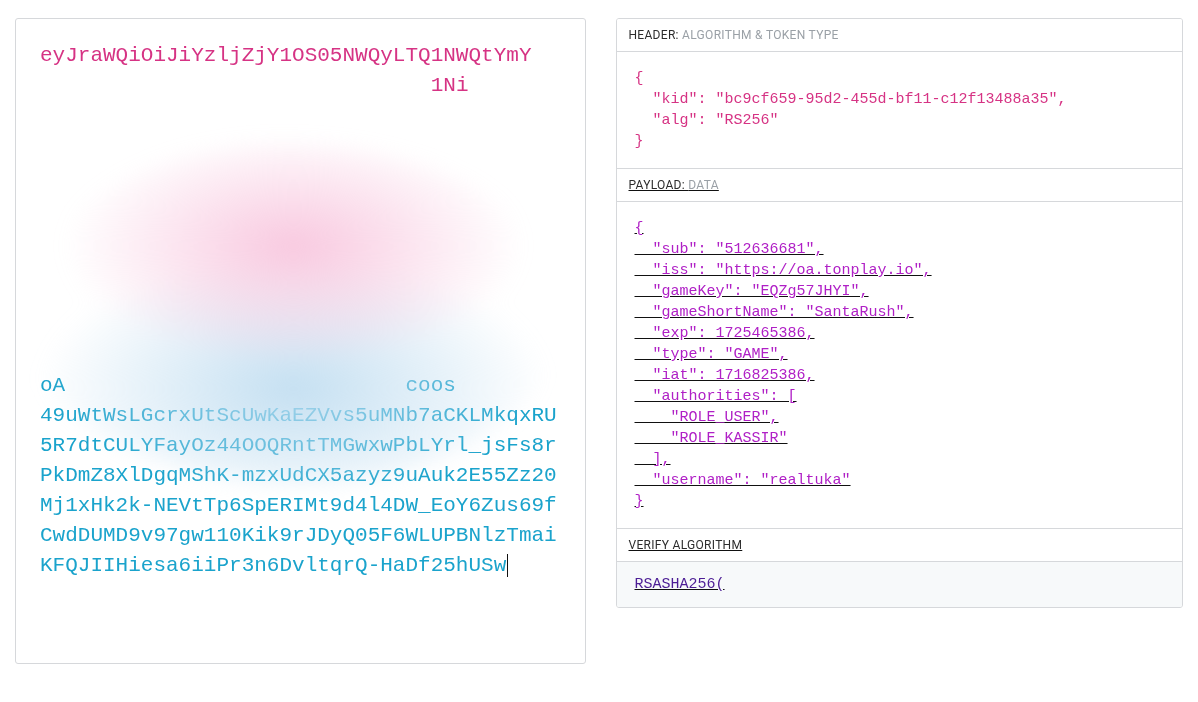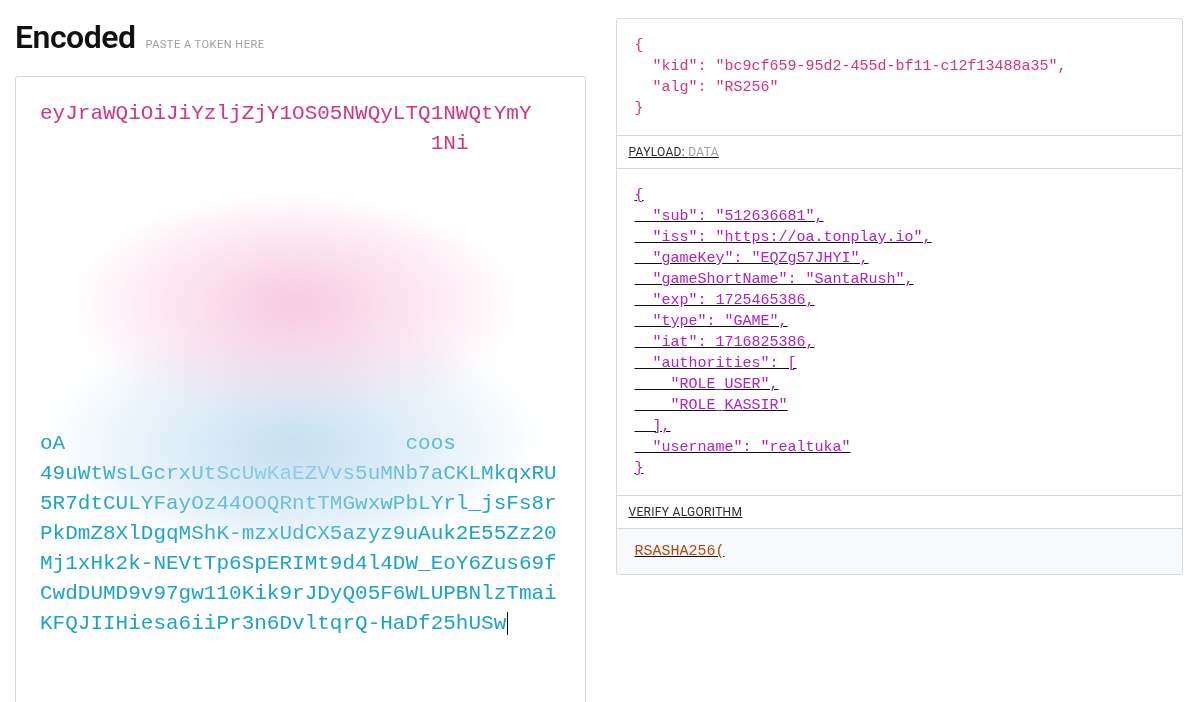--- a/index.html
+++ b/index.html
@@ -86,41 +86,41 @@
   }
   .section + .section { border-top: 1px solid #d6d8db; text-decoration: underline; }
   .right-stack .panel { overflow: hidden; }
   .hdr-json { color: #d63384; }
   .payload-json { color: #b020c6; }
   .verify-body {
     background: #f7f9fa;
     padding: 14px 18px;
     font-family: "Courier New", Courier, monospace;
     font-size: 15px;
-    color: #c2410c;
+    color: #4c1d95;
   }
 </style>
 </head>
 <body>
 
 <div class="cols">
 
   <div class="col col-left">
-    <div class="heading">
-      <h2>Encoded</h2>
-      <span class="sub">PASTE A TOKEN HERE</span>
-    </div>
     <div class="panel encoded-box"><span class="tok-header">eyJraWQiOiJiYzljZjY1OS05NWQyLTQ1NWQtYmY</span><br><span style="visibility:hidden">xxxxxxxxxxxxxxxxxxxxxxxxxxxxxxx</span><span class="tok-header">1Ni</span><br><br><br><br><br><br><br><br><br><br><span class="tok-sig">oA</span><span style="visibility:hidden">xxxxxxxxxxxxxxxxxxxxxxxxxxx</span><span class="tok-sig">coos</span><br><span class="tok-sig">49uWtWsLGcrxUtScUwKaEZVvs5uMNb7aCKLMkqxRU5R7dtCULYFayOz44OOQRntTMGwxwPbLYrl_jsFs8rPkDmZ8XlDgqMShK-mzxUdCX5azyz9uAuk2E55Zz20Mj1xHk2k-NEVtTp6SpERIMt9d4l4DW_EoY6Zus69fCwdDUMD9v97gw110Kik9rJDyQ05F6WLUPBNlzTmaiKFQJIIHiesa6iiPr3n6DvltqrQ-HaDf25hUSw</span><span class="cursor"></span>
       <div class="smudge"></div>
     </div>
   </div>
 
   <div class="col col-right right-stack">
     <div class="panel">
       <div class="section">
+        <div class="section-hdr">
+          <span>HEADER:</span>
+          <span class="faint">ALGORITHM &amp; TOKEN TYPE</span>
+        </div>
         <div class="section-body hdr-json">{
   "kid": "bc9cf659-95d2-455d-bf11-c12f13488a35",
   "alg": "RS256"
 }</div>
       </div>
       <div class="section">
         <div class="section-hdr">
           <span>PAYLOAD:</span>
           <span class="faint">DATA</span>
         </div>

